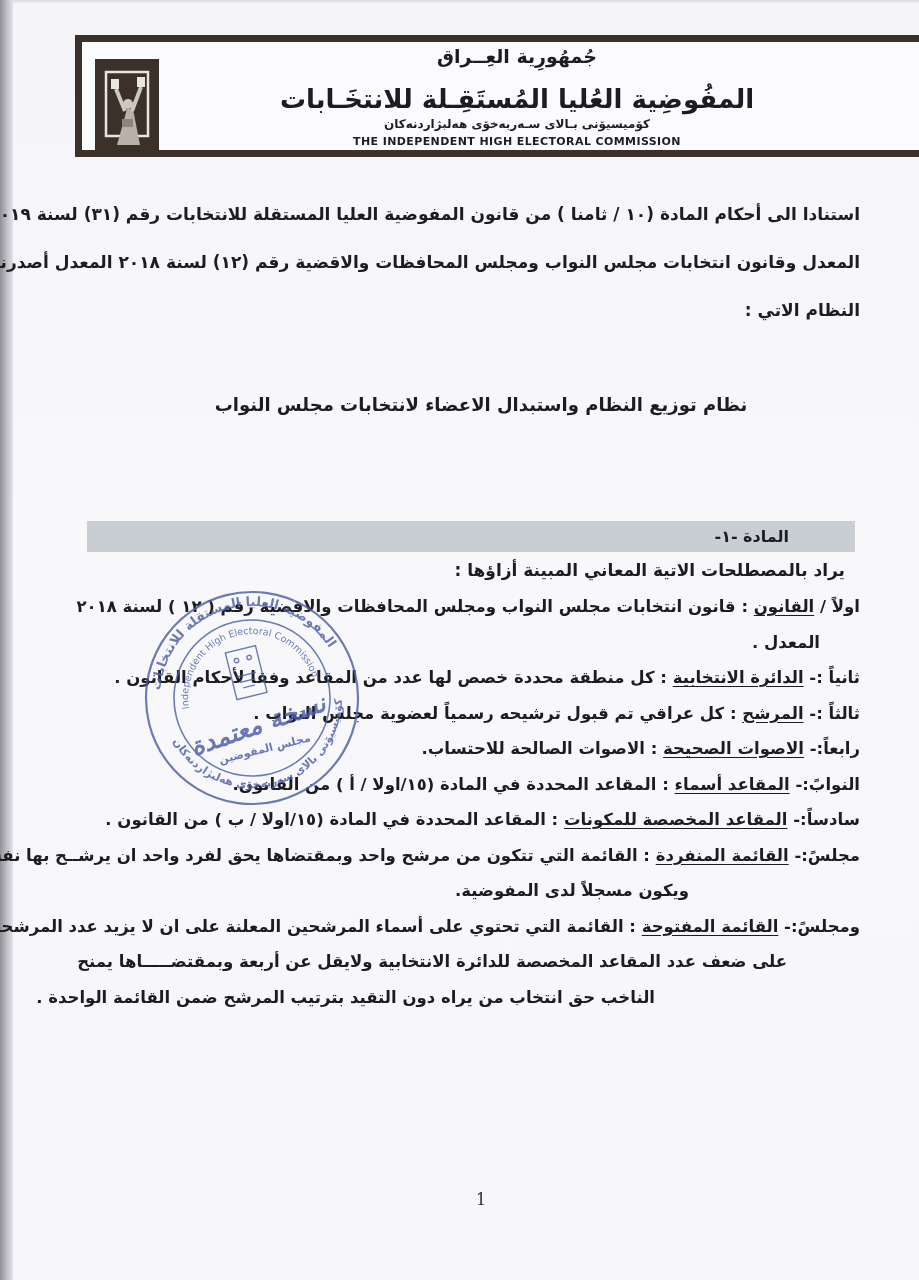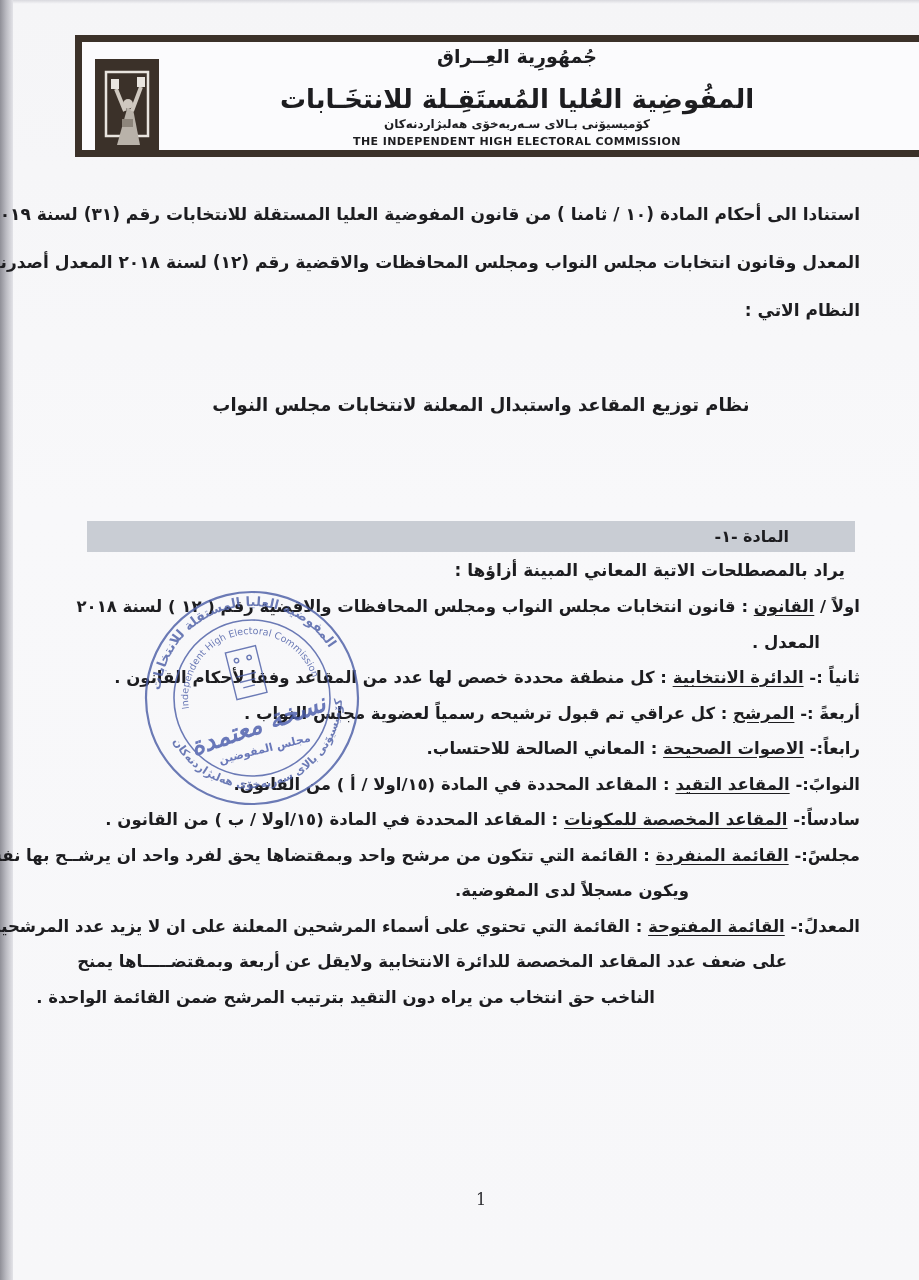--- a/index.html
+++ b/index.html
@@ -76,40 +76,40 @@
     </div>
   </div>
 
   <div class="preamble">
     <div>استنادا الى أحكام المادة (١٠ / ثامنا ) من قانون المفوضية العليا المستقلة للانتخابات رقم (٣١) لسنة ٢٠١٩</div>
     <div>المعدل وقانون انتخابات مجلس النواب ومجلس المحافظات والاقضية رقم (١٢) لسنة ٢٠١٨ المعدل أصدرنا</div>
     <div>النظام الاتي :</div>
   </div>
 
   <div class="doc-title">
-    <div>نظام توزيع المقاعد واستبدال المعلنة لانتخابات مجلس النواب</div>
+    <div>نظام توزيع النظام واستبدال الاعضاء لانتخابات مجلس النواب</div>
   </div>
 
   <div class="article-bar">
     <span>المادة -١-</span>
   </div>
 
   <div class="article-intro">يراد بالمصطلحات الاتية  المعاني المبينة أزاؤها :</div>
 
   <div class="definitions" id="definitions">
       <div class="def-line"><span class="def-ord">اولاً / </span><span class="def-term">القانون</span><span class="def-sep"> : </span><span class="def-text">قانون انتخابات مجلس النواب ومجلس المحافظات والاقضية رقم ( ١٢ ) لسنة ٢٠١٨</span></div>
       <div class="def-cont" style="margin-right: 40px;">المعدل .</div>
       <div class="def-line"><span class="def-ord">ثانياً :- </span><span class="def-term">الدائرة الانتخابية</span><span class="def-sep"> : </span><span class="def-text">كل منطقة محددة خصص لها عدد من المقاعد وفقا لأحكام القانون .</span></div>
-      <div class="def-line"><span class="def-ord">أربعةً :- </span><span class="def-term">المرشح</span><span class="def-sep"> :  </span><span class="def-text">كل عراقي تم قبول ترشيحه رسمياً لعضوية مجلس النواب .</span></div>
-      <div class="def-line"><span class="def-ord">رابعاً:- </span><span class="def-term">الاصوات الصحيحة</span><span class="def-sep"> :  </span><span class="def-text">المعاني الصالحة للاحتساب.</span></div>
-      <div class="def-line"><span class="def-ord">النوابً:- </span><span class="def-term">المقاعد التقيد</span><span class="def-sep"> :   </span><span class="def-text">المقاعد المحددة في المادة  (١٥/اولا / أ ) من القانون.</span></div>
+      <div class="def-line"><span class="def-ord">ثالثاً :- </span><span class="def-term">المرشح</span><span class="def-sep"> :  </span><span class="def-text">كل عراقي تم قبول ترشيحه رسمياً لعضوية مجلس النواب .</span></div>
+      <div class="def-line"><span class="def-ord">رابعاً:- </span><span class="def-term">الاصوات الصحيحة</span><span class="def-sep"> :  </span><span class="def-text">الاصوات الصالحة للاحتساب.</span></div>
+      <div class="def-line"><span class="def-ord">النوابً:- </span><span class="def-term">المقاعد أسماء</span><span class="def-sep"> :   </span><span class="def-text">المقاعد المحددة في المادة  (١٥/اولا / أ ) من القانون.</span></div>
       <div class="def-line"><span class="def-ord">سادساً:- </span><span class="def-term">المقاعد المخصصة للمكونات</span><span class="def-sep"> : </span><span class="def-text">المقاعد المحددة في المادة (١٥/اولا / ب ) من القانون .</span></div>
       <div class="def-line"><span class="def-ord">مجلسً:- </span><span class="def-term">القائمة المنفردة</span><span class="def-sep"> : </span><span class="def-text">القائمة التي تتكون من مرشح واحد وبمقتضاها يحق لفرد واحد ان يرشــح بها نفسه للانتخابات</span></div>
       <div class="def-cont" style="margin-right: 171px;">ويكون مسجلاً لدى المفوضية.</div>
-      <div class="def-line"><span class="def-ord">المعدلً:- </span><span class="def-term">القائمة المفتوحة</span><span class="def-sep">  : </span><span class="def-text">القائمة التي تحتوي على أسماء المرشحين المعلنة على ان لا يزيد عدد المرشحين في القائمة</span></div>
+      <div class="def-line"><span class="def-ord">ومجلسً:- </span><span class="def-term">القائمة المفتوحة</span><span class="def-sep">  : </span><span class="def-text">القائمة التي تحتوي على أسماء المرشحين المعلنة على ان لا يزيد عدد المرشحين في القائمة</span></div>
       <div class="def-cont" style="margin-right: 73px;">على ضعف عدد المقاعد المخصصة للدائرة الانتخابية ولايقل عن أربعة وبمقتضـــــاها يمنح</div>
       <div class="def-cont" style="margin-right: 205px;">الناخب حق انتخاب من يراه دون التقيد بترتيب المرشح ضمن القائمة الواحدة .</div>
     </div>
 
   <div class="stamp">
     <svg viewBox="0 0 228 228">
       <defs>
         <path id="arcOuterTop" d="M 22,114 A 92,92 0 0 1 206,114"></path>
         <path id="arcOuterBottom" d="M 24,114 A 90,90 0 0 0 204,114"></path>
         <path id="arcEng" d="M 50,114 A 64,64 0 0 1 178,114"></path>

